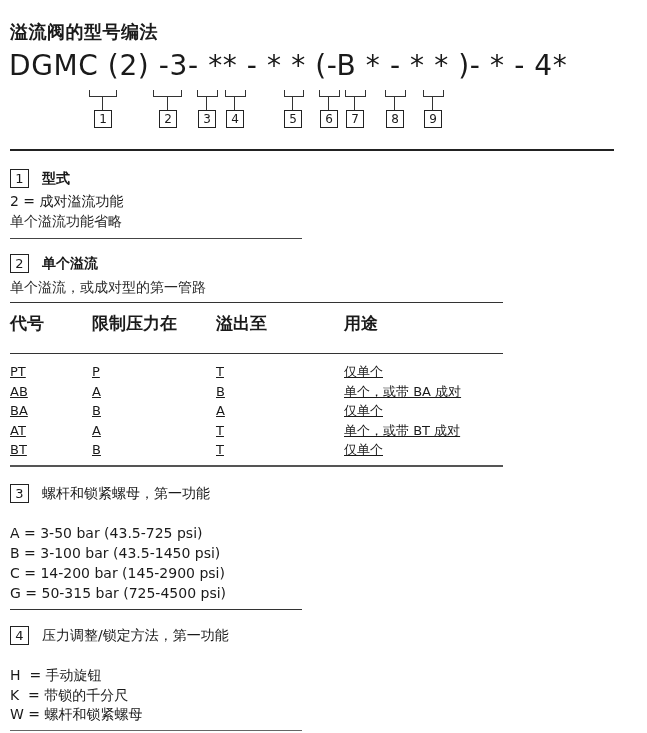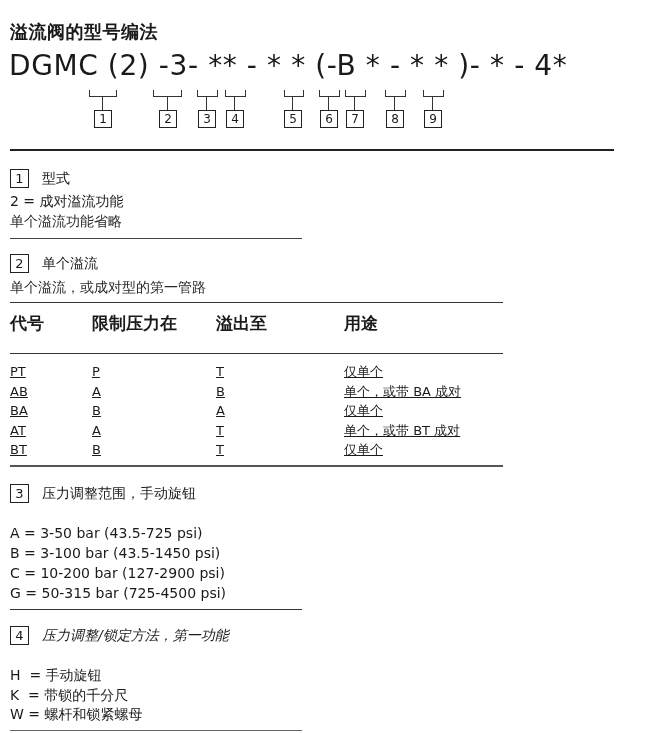--- a/index.html
+++ b/index.html
@@ -16,21 +16,21 @@
   .numbox {
     position: absolute; top: 110px; width: 16px; height: 16px;
     border: 1px solid #222; font-size: 12px; line-height: 16px; text-align: center;
     font-family: "DejaVu Sans", sans-serif;
   }
   .hr { position: absolute; left: 10px; background: #222; }
   .sec-box {
     position: absolute; width: 17px; height: 17px; border: 1px solid #222;
     font-size: 13px; line-height: 17px; text-align: center;
   }
-  .sec-title { font-size: 14px; font-weight: normal; }
+  .sec-title { font-size: 14px; font-weight: bold; }
   .txt { font-size: 14px; }
   .txt-light { font-size: 14px; color: #2a2a2a; }
   .th { font-size: 17px; font-weight: bold; }
   .td { font-size: 13px; text-decoration: underline; }
 </style>
 </head>
 <body>
 
 <div class="abs title">溢流阀的型号编法</div>
 <div class="abs code">DGMC (2) -3- ** - *  * (-B * - *  * )- * - 4*</div>
@@ -120,25 +120,25 @@
   <div>
     <div class="abs td" style="left:10px;top:442px;">BT</div>
     <div class="abs td" style="left:92px;top:442px;">B</div>
     <div class="abs td" style="left:216px;top:442px;">T</div>
     <div class="abs td" style="left:344px;top:441px;">仅单个</div>
   </div>
   <div class="hr" style="top:465px;width:493px;height:1.5px;background:#555;"></div>
 </div>
 
 <div class="sec-box" style="left:10px;top:484px;">3</div>
-<div class="abs sec-title" style="left:42px;top:485px;font-weight:normal;">压力调整范围，手动旋钮</div>
+<div class="abs sec-title" style="left:42px;top:485px;font-weight:normal;">螺杆和锁紧螺母，第一功能</div>
 <div class="abs txt" style="left:10px;top:525px;">A = 3-50 bar (43.5-725 psi)</div>
 <div class="abs txt" style="left:10px;top:545px;">B = 3-100 bar (43.5-1450 psi)</div>
-<div class="abs txt" style="left:10px;top:565px;">C = 10-200 bar (127-2900 psi)</div>
+<div class="abs txt" style="left:10px;top:565px;">C = 14-200 bar (145-2900 psi)</div>
 <div class="abs txt" style="left:10px;top:585px;">G = 50-315 bar (725-4500 psi)</div>
 <div class="hr" style="top:609px;width:292px;height:1.2px;background:#333;"></div>
 
 <div class="sec-box" style="left:10px;top:626px;">4</div>
-<div class="abs sec-title" style="left:42px;top:627px;font-weight:normal;font-style:italic;">压力调整/锁定方法，第一功能</div>
+<div class="abs sec-title" style="left:42px;top:627px;font-weight:normal;">压力调整/锁定方法，第一功能</div>
 <div class="abs txt" style="left:10px;top:667px;white-space:pre;">H  = 手动旋钮</div>
 <div class="abs txt" style="left:10px;top:687px;white-space:pre;">K  = 带锁的千分尺</div>
 <div class="abs txt" style="left:10px;top:706px;white-space:pre;">W = 螺杆和锁紧螺母</div>
 <div class="hr" style="top:730px;width:292px;height:1.2px;background:#666;"></div>
 
 </body></html>

